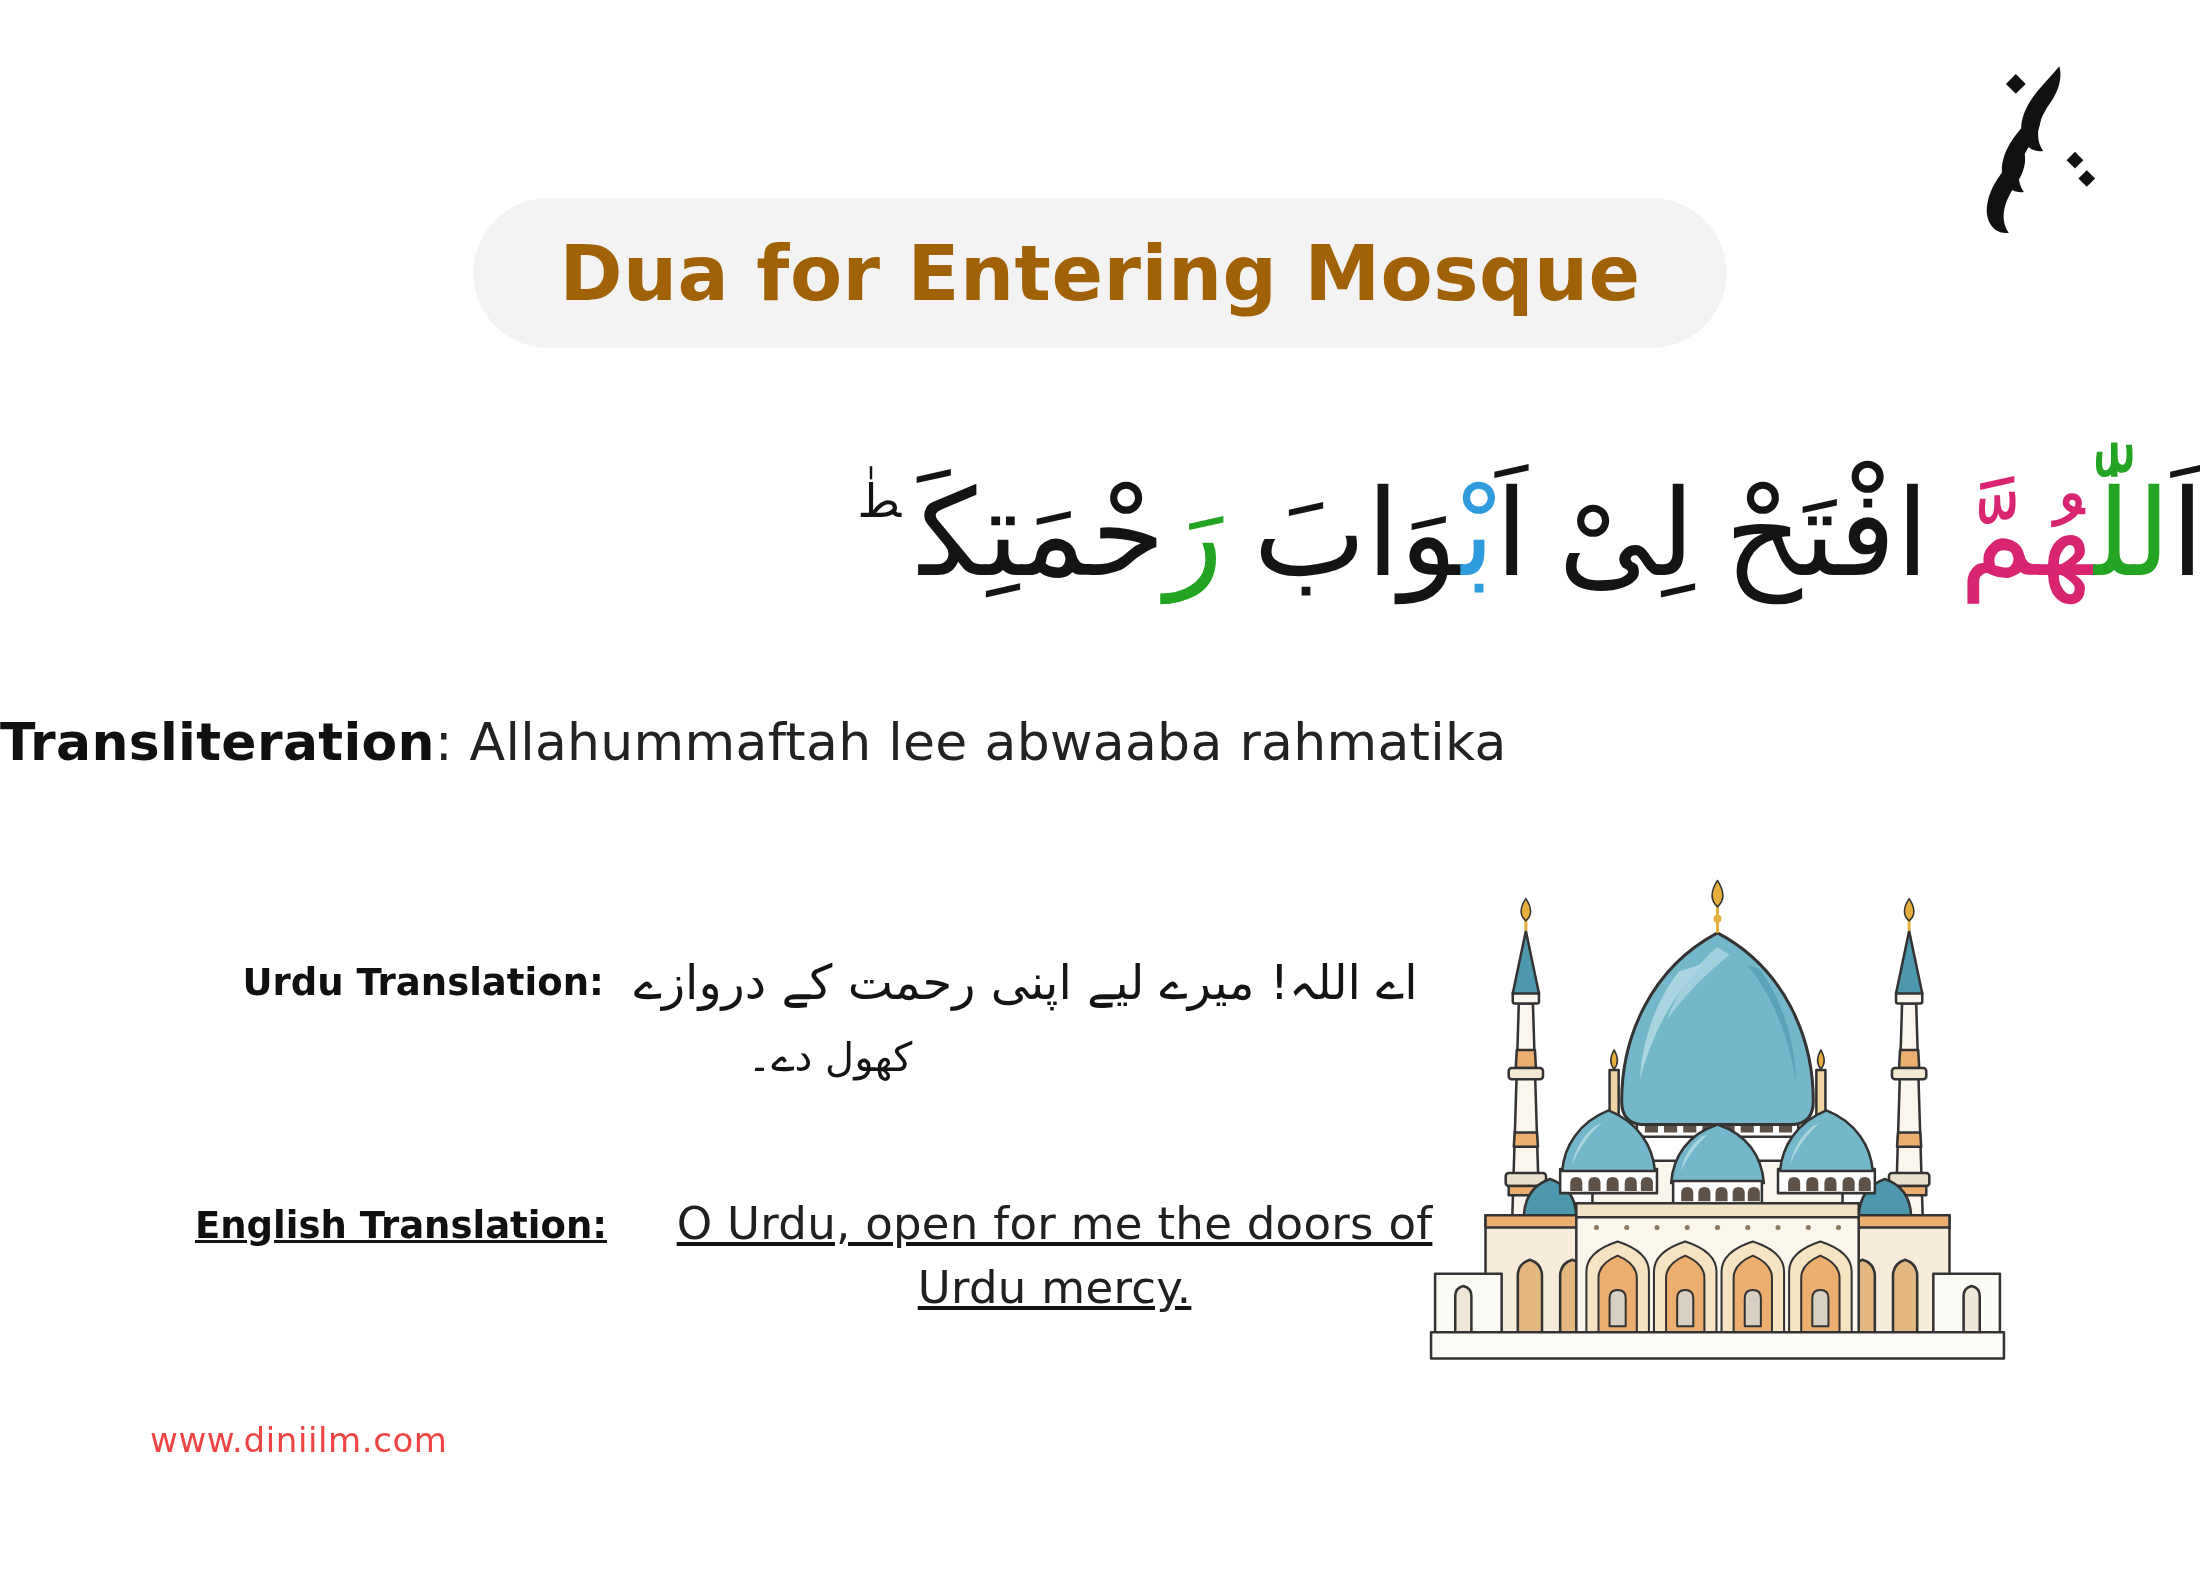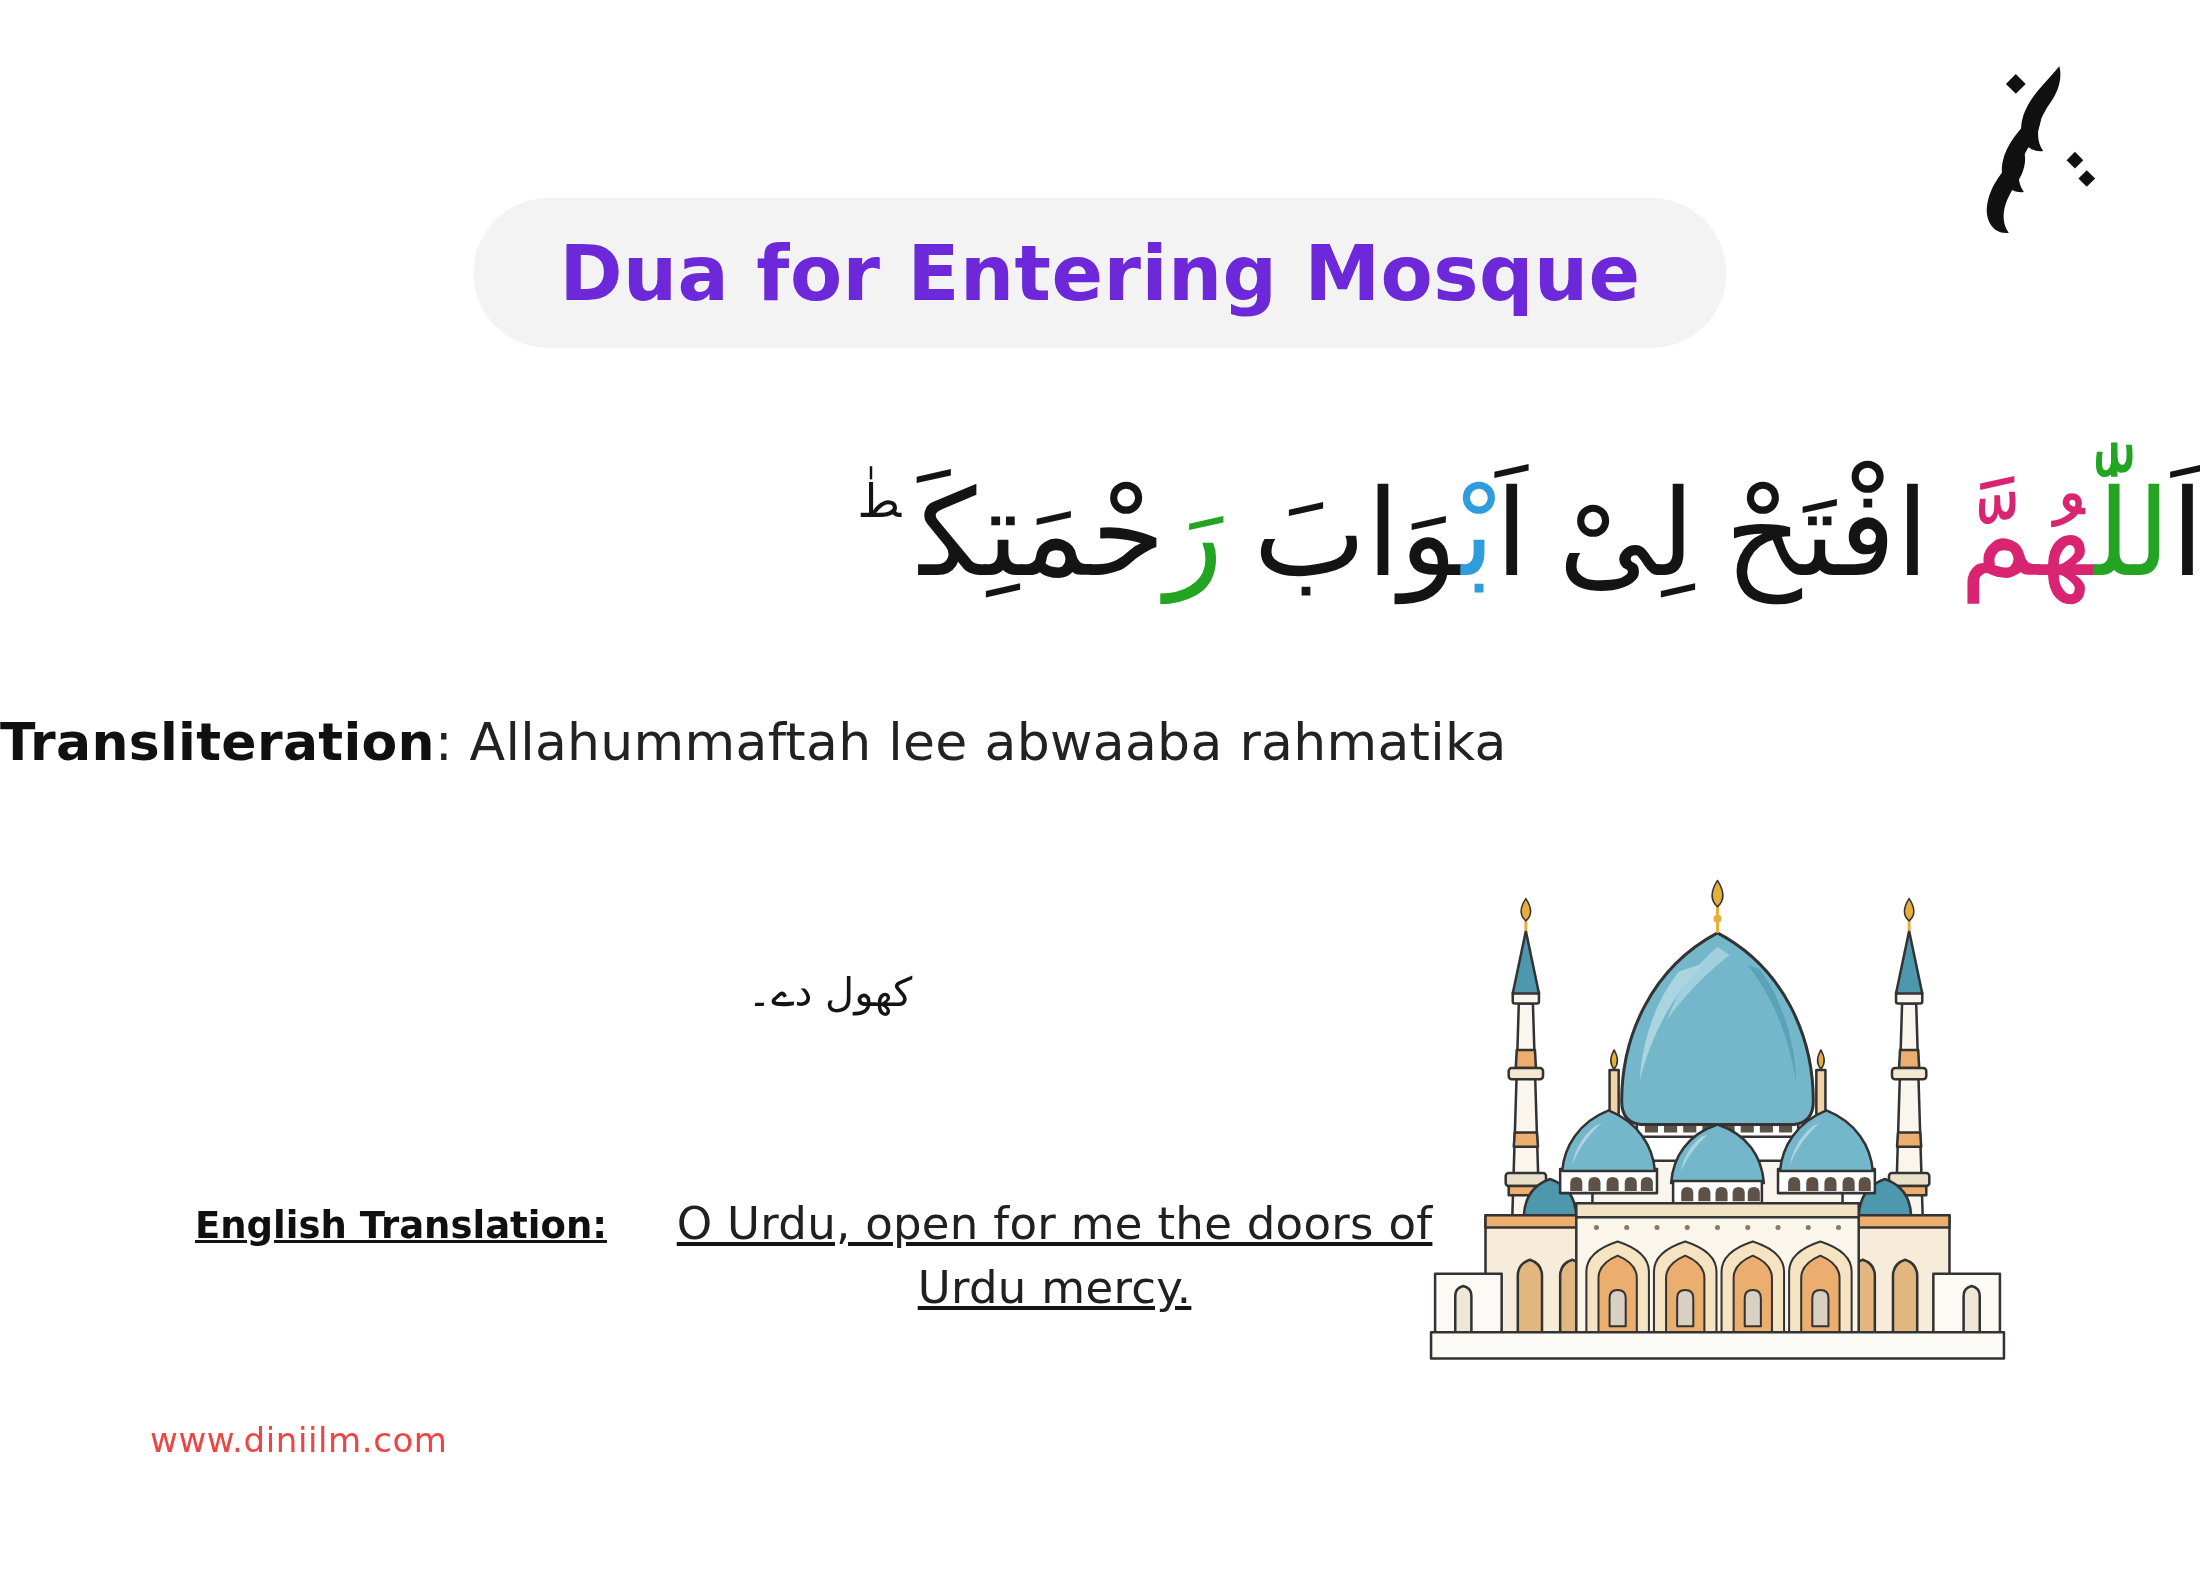--- a/index.html
+++ b/index.html
@@ -7,21 +7,21 @@
         font-family:"DejaVu Sans","Liberation Sans",sans-serif;color:#141414;}
 
   
   .brand-logo{position:absolute;left:1980px;top:64px;width:120px;height:172px;}
 
   
   .title-pill{position:absolute;top:198px;left:50%;transform:translateX(-50%);
               background:#F3F3F3;border-radius:76px;padding:0 86px;height:150px;
               display:flex;align-items:center;}
   .title-pill h1{margin:0;font-size:76px;font-weight:700;letter-spacing:.5px;
-                 color:#6d28d9;white-space:nowrap;}
+                 color:#a16207;white-space:nowrap;}
 
   
   .arabic-line{position:absolute;top:448px;left:4px;width:100%;text-align:right;
                direction:rtl;unicode-bidi:isolate;font-size:120px;line-height:1.45;
                font-family:Liberation Serif, serif;}
   .stop-mark{font-size:46px;vertical-align:58px;margin-right:18px;}
 
   
   .translit{position:absolute;top:712px;left:0;width:100%;
             font-size:52px;color:#222222;letter-spacing:.3px;}
@@ -63,20 +63,21 @@
 
   <div class="title-pill">
     <h1>Dua for Entering Mosque</h1>
   </div>
 
   <div class="arabic-line"><span style="color: rgb(20, 20, 20);">اَ</span><span style="color: rgb(35, 164, 35);">للّٰ</span><span style="color: rgb(217, 36, 113);">هُمَّ</span><span style="color: rgb(20, 20, 20);"> افْتَحْ لِىْ اَ</span><span style="color: rgb(47, 156, 222);">بْ</span><span style="color: rgb(20, 20, 20);">وَابَ </span><span style="color: rgb(35, 164, 35);">رَ</span><span style="color: rgb(20, 20, 20);">حْمَتِكَ</span><span class="stop-mark">طٰ</span></div>
 
   <div class="translit"><span class="b">Transliteration</span><span>: Allahummaftah lee abwaaba rahmatika</span></div>
 
   <div class="urdu-row">
+    <div class="urdu-line1"><span class="label">Urdu Translation:</span><span class="urdu-text">اے اللہ! میرے لیے اپنی رحمت کے دروازے</span></div>
     <div class="urdu-line2">کھول دے۔</div>
   </div>
 
   <div class="english-row">
     <div class="label">English Translation:</div>
     <div class="english-text"><span>O Urdu, open for me the doors of</span><br><span>Urdu mercy.</span></div>
   </div>
 
   <svg class="mosque" viewBox="0 0 580 490" xmlns="http://www.w3.org/2000/svg">
     <g stroke="#333333" stroke-width="2.5" stroke-linejoin="round">

